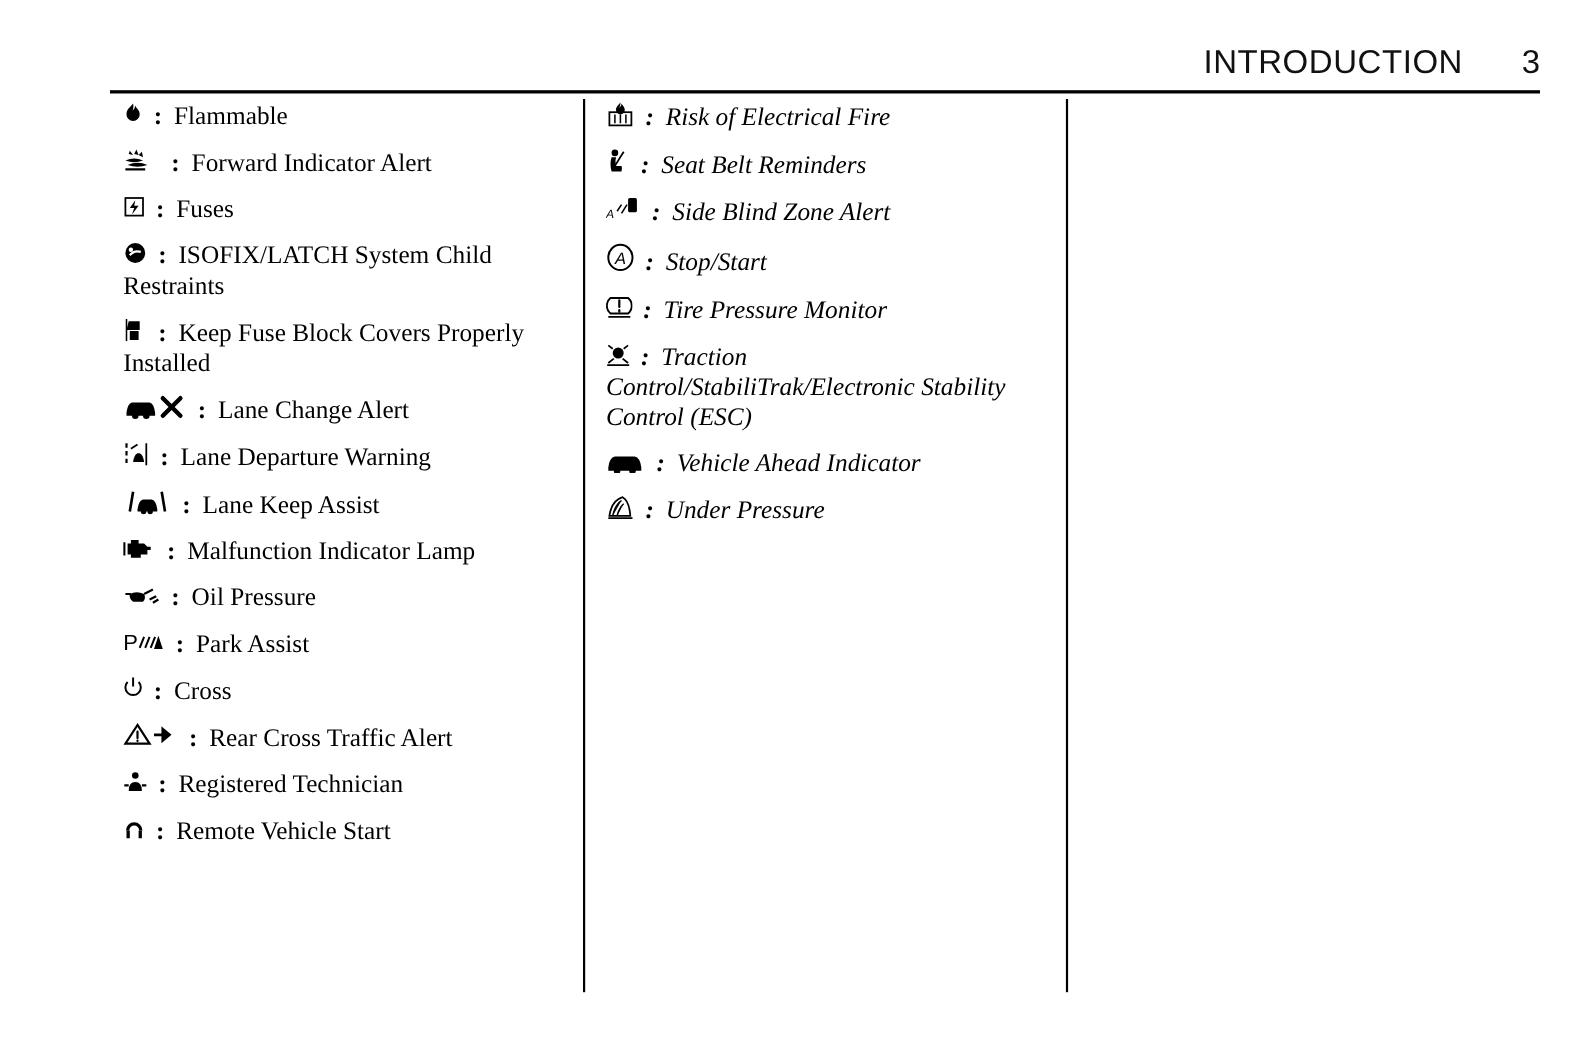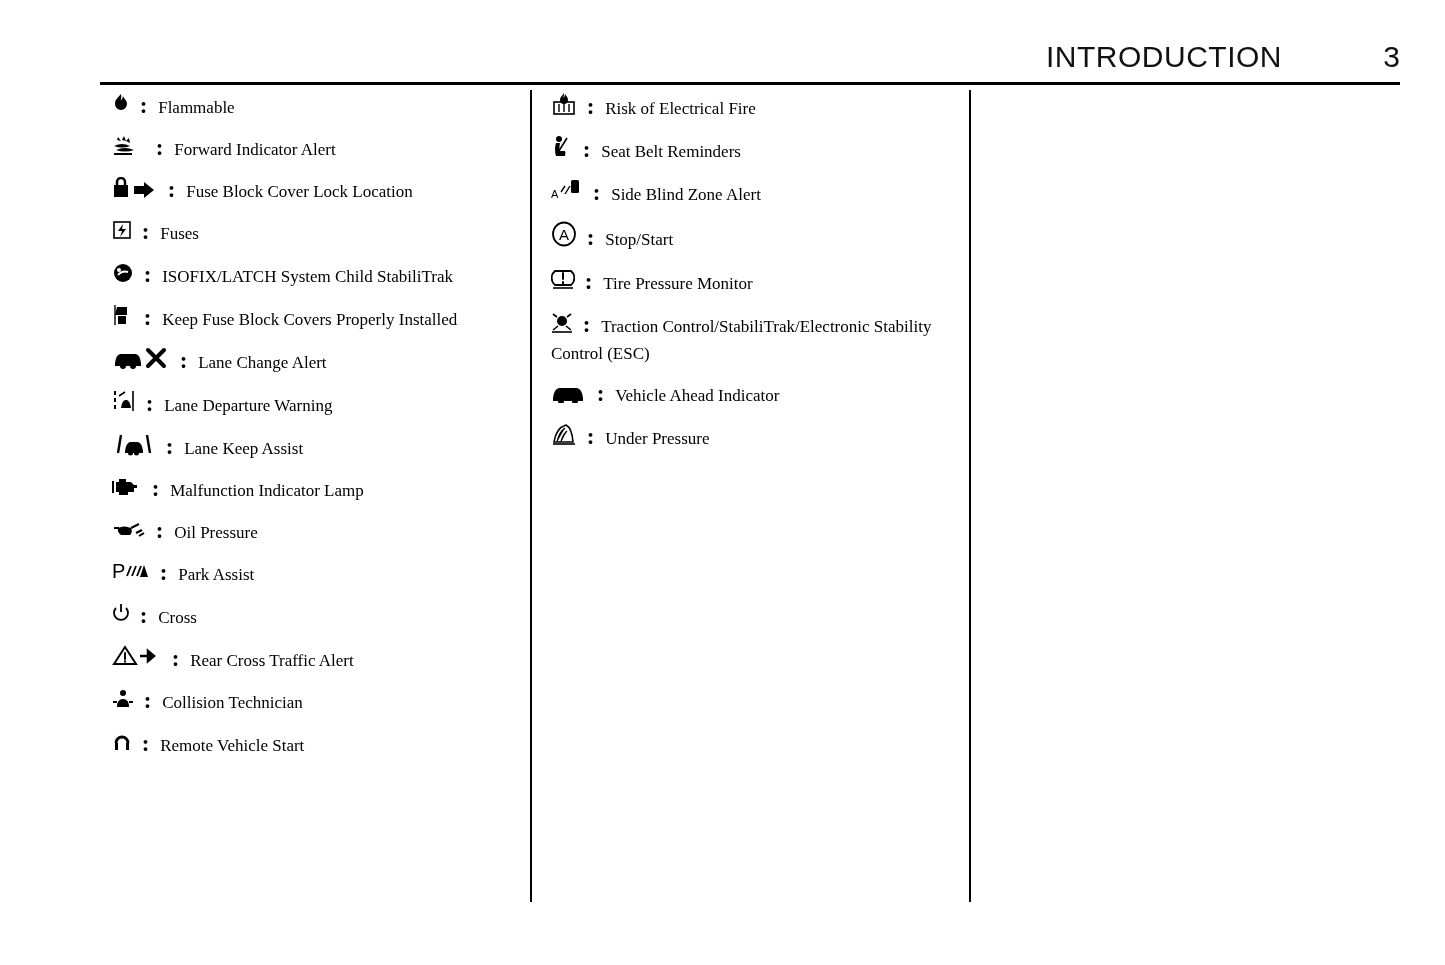--- a/index.html
+++ b/index.html
@@ -25,21 +25,20 @@
 
   
   .header {
     position: absolute;
     left: 100px;
     top: 40px;
     width: 1300px;
     display: flex;
     justify-content: flex-end;
     align-items: flex-end;
-    gap: 48px;
   }
   .header-title {
     font-family: "Liberation Sans", sans-serif;
     font-size: 30px;
     letter-spacing: 0.5px;
     color: #111;
   }
   .header-page {
     font-family: "Liberation Sans", sans-serif;
     font-size: 30px;
@@ -67,41 +66,41 @@
   }
   .col-rule.r1 { left: 530px; }
   .col-rule.r2 { left: 969px; }
 
   
   .col {
     position: absolute;
     top: 92px;
   }
   .col1 { left: 112px; width: 404px; }
-  .col2 { left: 551px; width: 404px; }
+  .col2 { left: 551px; width: 404px; font-style: italic; }
 
   .entry {
     display: block;
     font-size: 23px;
     line-height: 1.18;
     margin-bottom: 15px;
     text-indent: 0;
   }
   .entry .sym {
     display: inline-block;
     vertical-align: -2px;
     margin-right: 2px;
     line-height: 1;
   }
   .entry .colon {
     font-weight: bold;
     margin: 0 5px 0 2px;
   }
   .entry .label {
-    font-size: 17px;
+    font-size: 23px;
     margin-top: 23px;
   }
 
   
   .ico {
     display: inline-block;
     vertical-align: -4px;
   }
   .ico svg { display: block; }
 </style>
@@ -139,31 +138,20 @@
           <path d="M17 3 l1 5 l-4 -2 Z" fill="#000"></path>
           <path d="M2 11 q8 -4 16 0 q-8 3 -16 0 Z" fill="#000"></path>
           <path d="M4 15 q9 -4 18 0 q-9 3 -18 0 Z" fill="#000"></path>
           <path d="M2 19 h18" stroke="#000" stroke-width="2" fill="none"></path>
         </svg>
       </span>
       <span class="colon">:</span>
       <span class="label">Forward Indicator Alert</span>
     </div>
 
-    <div class="entry">
-      <span class="sym ico">
-        <svg width="46" height="22" viewBox="0 0 46 22">
-          <rect x="2" y="8" width="14" height="12" fill="#000"></rect>
-          <path d="M5 8 v-3 a4 4 0 0 1 8 0 v3" stroke="#000" stroke-width="2.5" fill="none"></path>
-          <path d="M22 9 h10 v-4 l10 8 l-10 8 v-4 h-10 z" fill="#000"></path>
-        </svg>
-      </span>
-      <span class="colon">:</span>
-      <span class="label">Fuse Block Cover Lock Location</span>
-    </div>
 
     <div class="entry">
       <span class="sym ico">
         <svg width="20" height="22" viewBox="0 0 20 22">
           <rect x="2" y="3" width="16" height="16" stroke="#000" stroke-width="1.6" fill="none"></rect>
           <path d="M11 5 l-5 7 h4 l-2 6 l6 -8 h-4 z" fill="#000"></path>
         </svg>
       </span>
       <span class="colon">:</span>
       <span class="label">Fuses</span>
@@ -171,21 +159,21 @@
 
     <div class="entry">
       <span class="sym ico">
         <svg width="22" height="22" viewBox="0 0 22 22">
           <circle cx="11" cy="11" r="9" fill="#000"></circle>
           <path d="M6 13 q4 -5 10 -3" stroke="#fff" stroke-width="2" fill="none"></path>
           <circle cx="7" cy="8" r="2" fill="#fff"></circle>
         </svg>
       </span>
       <span class="colon">:</span>
-      <span class="label">ISOFIX/LATCH System Child StabiliTrak</span>
+      <span class="label">ISOFIX/LATCH System Child Restraints</span>
     </div>
 
     <div class="entry">
       <span class="sym ico">
         <svg width="22" height="24" viewBox="0 0 22 24">
           <path d="M5 4 h10 v8 h-12 z" fill="#000"></path>
           <path d="M6 13 h8 v8 h-8 z" fill="#000"></path>
           <path d="M3 2 v20" stroke="#000" stroke-width="1.4"></path>
         </svg>
       </span>
@@ -291,21 +279,21 @@
 
     <div class="entry">
       <span class="sym ico">
         <svg width="22" height="22" viewBox="0 0 22 22">
           <circle cx="11" cy="5" r="3" fill="#000"></circle>
           <path d="M5 19 q0 -8 6 -8 q6 0 6 8 z" fill="#000"></path>
           <path d="M1 14 h4 M17 14 h4" stroke="#000" stroke-width="2"></path>
         </svg>
       </span>
       <span class="colon">:</span>
-      <span class="label">Collision Technician</span>
+      <span class="label">Registered Technician</span>
     </div>
 
     <div class="entry">
       <span class="sym ico">
         <svg width="20" height="24" viewBox="0 0 20 24">
           <path d="M4 14 a6 6 0 1 1 12 0" stroke="#000" stroke-width="3" fill="none"></path>
           <path d="M3 14 h3 v7 h-3 z" fill="#000"></path>
           <path d="M14 14 h3 v7 h-3 z" fill="#000"></path>
         </svg>
       </span>

